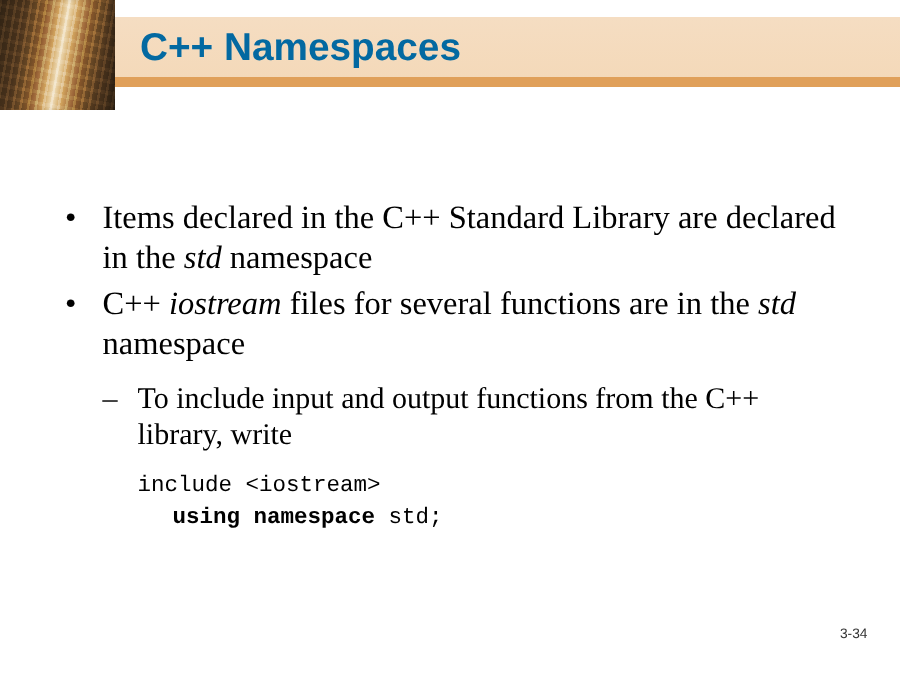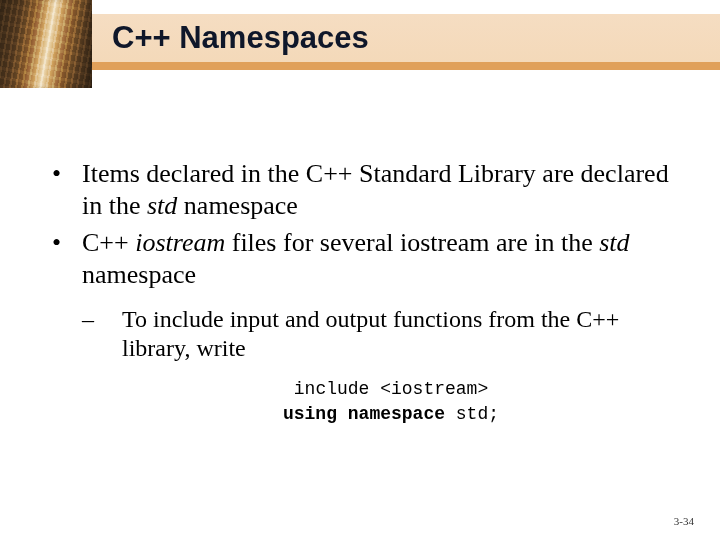--- a/index.html
+++ b/index.html
@@ -55,21 +55,21 @@
         rgba(0,0,0,0.08) 3px 9px);
     mix-blend-mode: overlay;
   }
   .title {
     position: absolute;
     top: 20px;
     left: 112px;
     font-family: Arial, Helvetica, sans-serif;
     font-weight: 700;
     font-size: 31px;
-    color: #0f172a;
+    color: #0369a1;
   }
   .content {
     position: absolute;
     top: 158px;
     left: 52px;
     width: 620px;
     font-size: 26px;
     line-height: 1.22;
   }
   .b1 {
@@ -86,36 +86,35 @@
   .b2 {
     display: flex;
     margin-top: 14px;
     margin-left: 30px;
     font-size: 24px;
   }
   .b2 .dash {
     width: 28px;
     flex: 0 0 28px;
   }
-  .b2 .txt { flex: 1; margin-left: 12px; }
+  .b2 .txt { flex: 1; }
   .codeblock {
     margin-top: 14px;
     margin-left: 58px;
     font-family: "Courier New", Courier, monospace;
     font-size: 18px;
     line-height: 1.35;
-    text-align: center;
   }
-  .codeblock .kw { font-weight: 700; }
+  .codeblock .kw { font-weight: 700; margin-left: 28px; }
   .ital { font-style: italic; text-align: center; }
   .footer {
     position: absolute;
-    bottom: 13px;
+    bottom: 27px;
     right: 26px;
-    font-family: Liberation Serif, serif;
+    font-family: Liberation Sans, sans-serif;
     font-size: 11px;
     color: #333;
   }
 </style>
 </head>
 <body>
 
 <div class="header-band"></div>
 <div class="header-photo"></div>
 
@@ -126,21 +125,21 @@
   <div class="b1">
     <div class="dot">•</div>
     <div class="txt">
       <span>Items declared in the C++ Standard Library are declared in the </span><span class="ital">std</span><span> namespace</span>
     </div>
   </div>
 
   <div class="b1">
     <div class="dot">•</div>
     <div class="txt">
-      <span>C++ </span><span class="ital">iostream</span><span> files for several iostream are in the </span><span class="ital">std</span><span> namespace</span>
+      <span>C++ </span><span class="ital">iostream</span><span> files for several functions are in the </span><span class="ital">std</span><span> namespace</span>
     </div>
   </div>
 
   <div class="b2">
     <div class="dash">–</div>
     <div class="txt">To include input and output functions from the C++ library, write</div>
   </div>
 
   <div class="codeblock">
     <div>include &lt;iostream&gt;</div>

